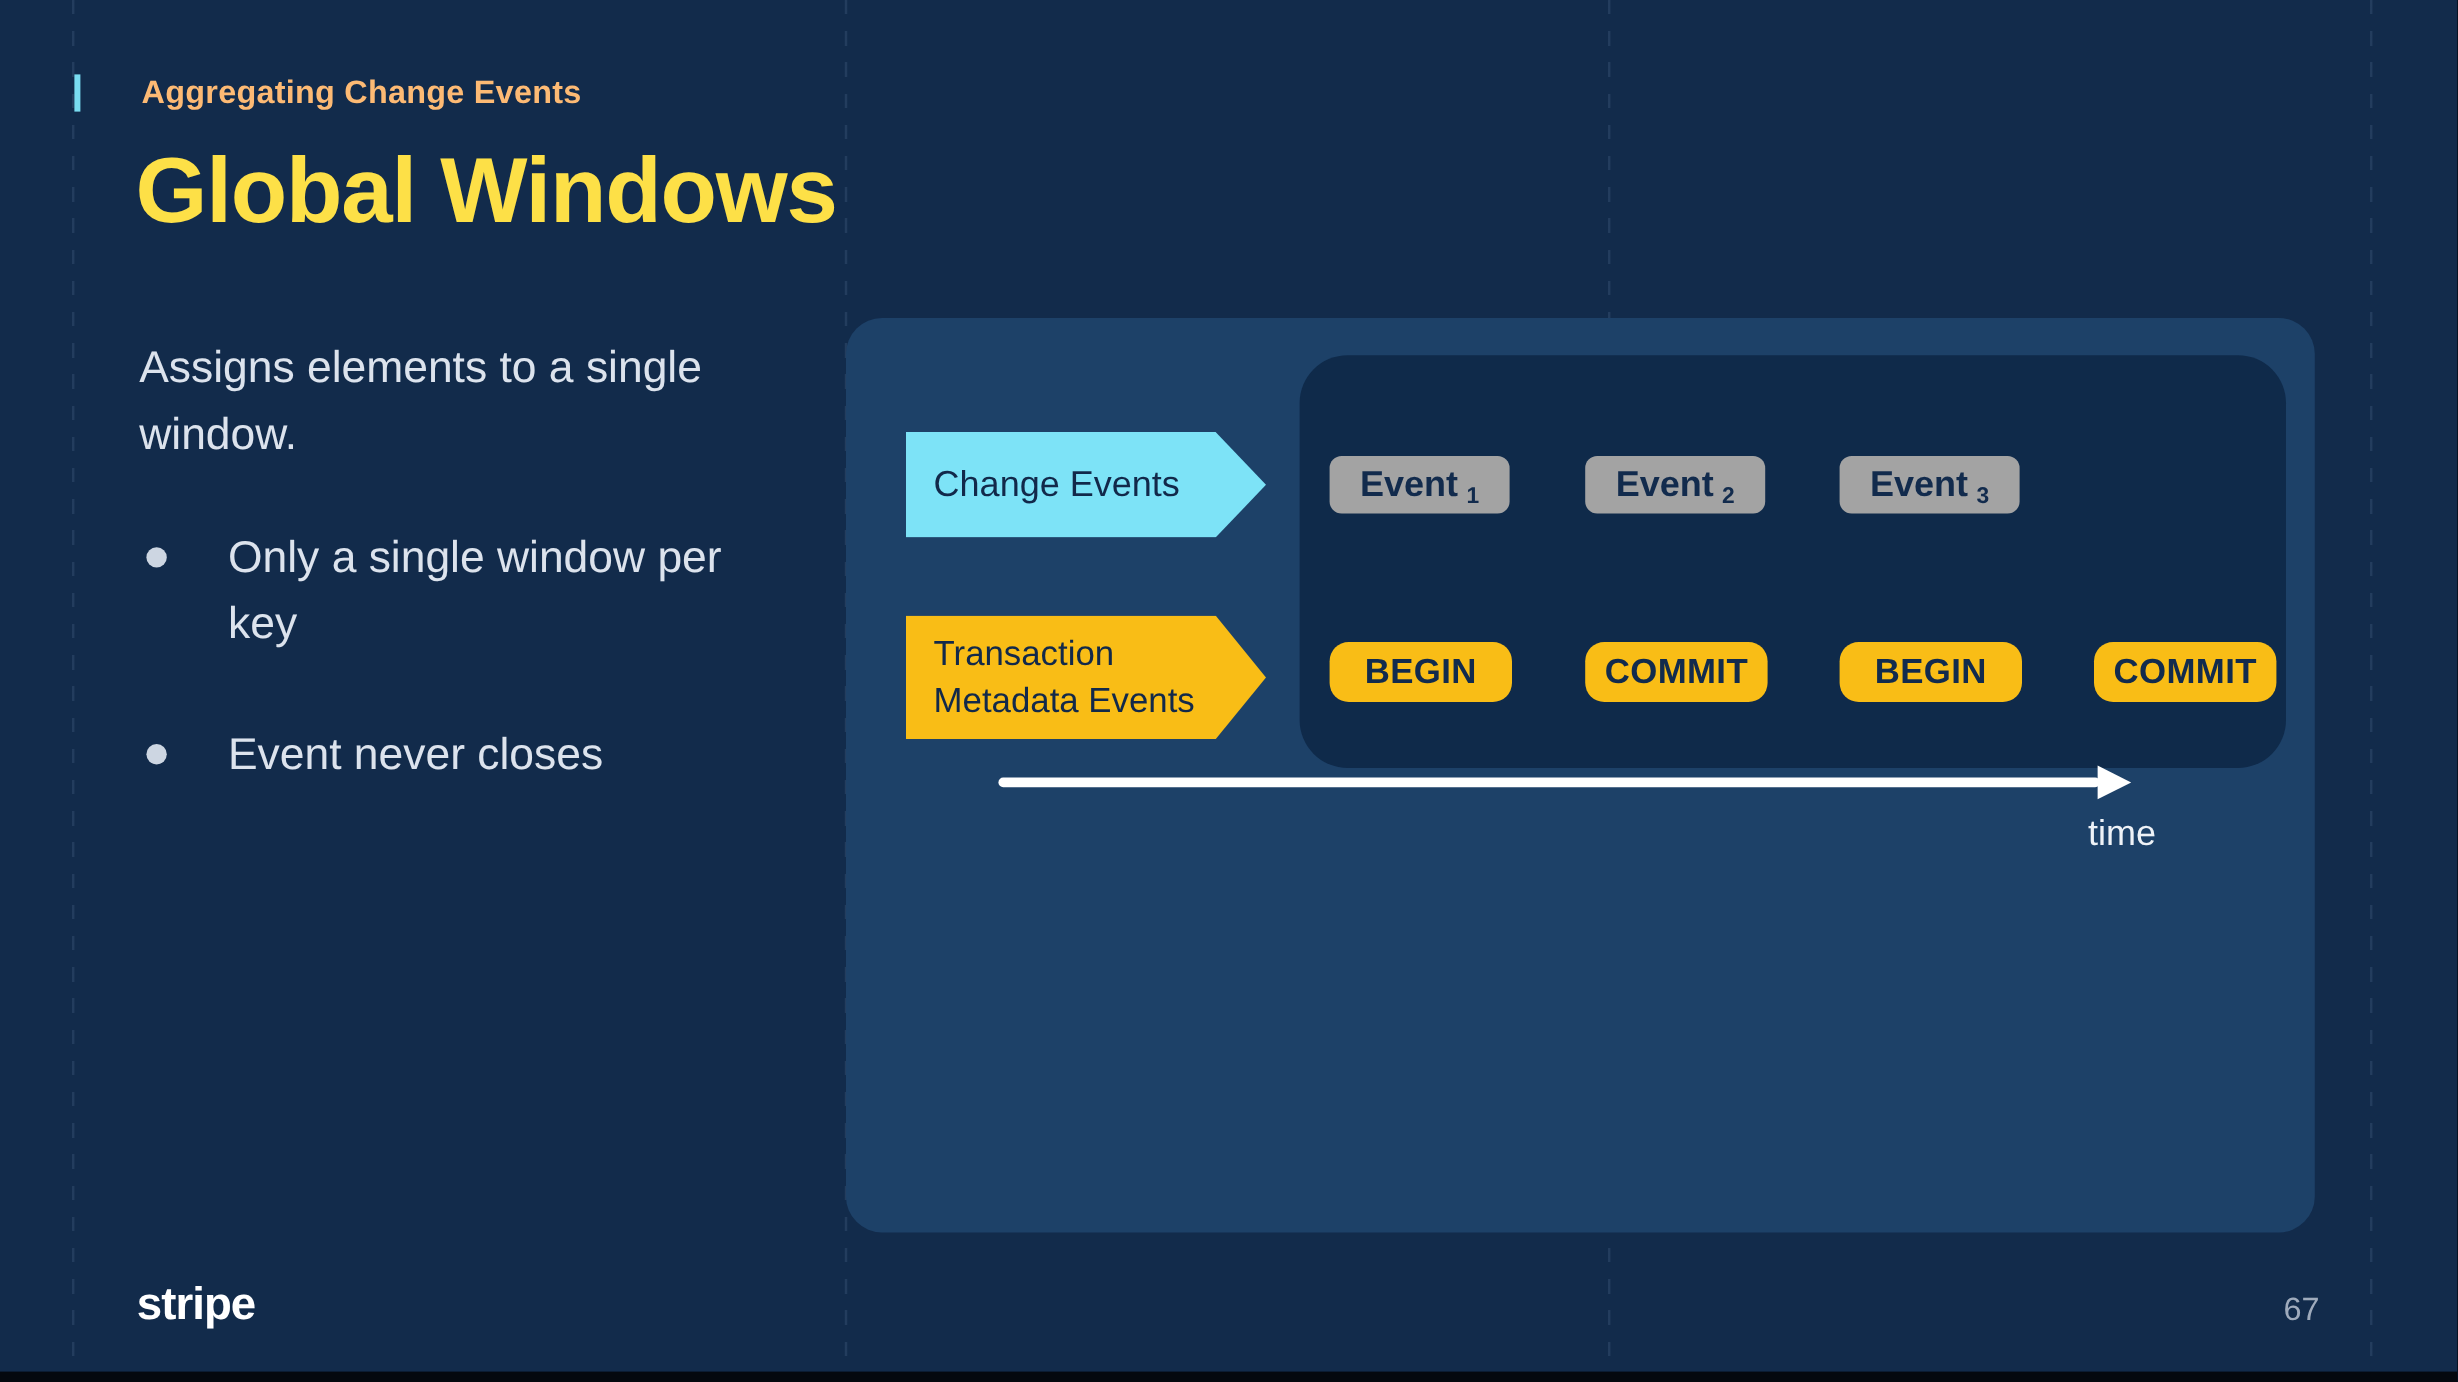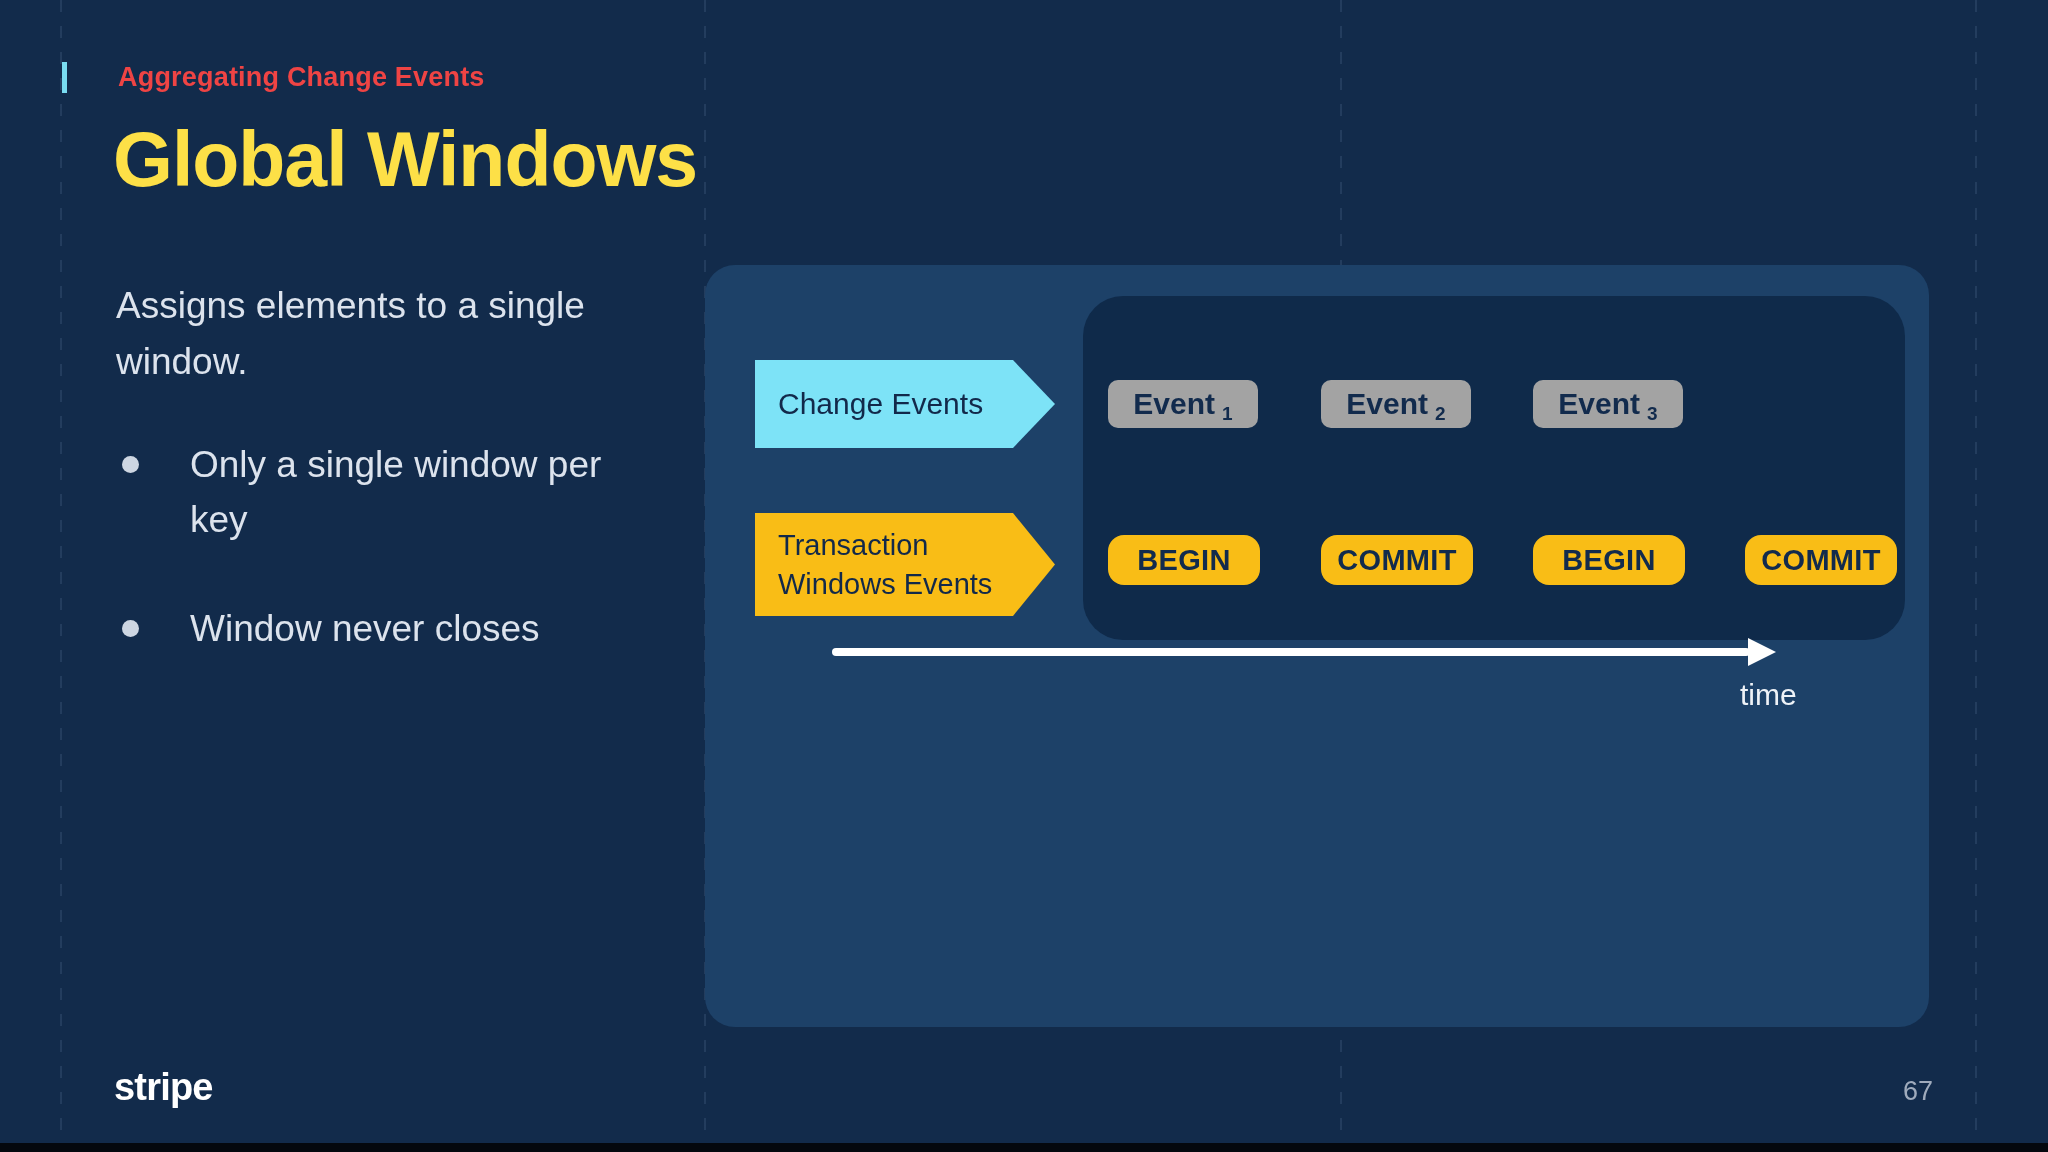--- a/index.html
+++ b/index.html
@@ -11,21 +11,21 @@
   }
   .guide {
     position:absolute; top:0; bottom:0; width:2px;
     background:repeating-linear-gradient(to bottom,
       rgba(150,180,220,0.13) 0 12px, transparent 12px 26px);
   }
   
   .kicker-bar { position:absolute; left:62px; top:62px; width:5px; height:31px; background:#79dcf1; }
   .kicker {
     position:absolute; left:118px; top:62px; line-height:31px;
-    font-size:27px; font-weight:bold; color:#ef4444; letter-spacing:0.2px;
+    font-size:27px; font-weight:bold; color:#fdba74; letter-spacing:0.2px;
   }
   .title {
     position:absolute; left:113px; top:118px; line-height:82px;
     font-size:77px; font-weight:bold; color:#fde047; letter-spacing:-1px;
   }
   .intro {
     position:absolute; left:116px; top:278px; width:520px;
     font-size:37px; line-height:56px; color:#dce3ed;
   }
   .bullet { position:absolute; left:190px; width:470px; font-size:37px; line-height:55px; color:#dce3ed; }
@@ -105,32 +105,32 @@
   <div class="kicker-bar"></div>
   <div class="kicker">Aggregating Change Events</div>
   <div class="title">Global Windows</div>
 
   <div class="intro">Assigns elements to a single window.</div>
 
   <div class="bullet-dot dot-1"></div>
   <div class="bullet bullet-1">Only a single window per key</div>
 
   <div class="bullet-dot dot-2"></div>
-  <div class="bullet bullet-2">Window never closes</div>
+  <div class="bullet bullet-2">Event never closes</div>
 
   <div class="panel-outer"></div>
   <div class="panel-inner"></div>
 
   <div class="lane-arrow lane-change">
     <span class="lane-line">Change Events</span>
   </div>
 
   <div class="lane-arrow lane-txn">
     <span class="lane-line">Transaction</span>
-    <span class="lane-line">Windows Events</span>
+    <span class="lane-line">Metadata Events</span>
   </div>
 
   <div class="chip chip-cyan c1">
     <span>Event</span>
     <span class="chip-sub">1</span>
   </div>
   <div class="chip chip-cyan c2">
     <span>Event</span>
     <span class="chip-sub">2</span>
   </div>

